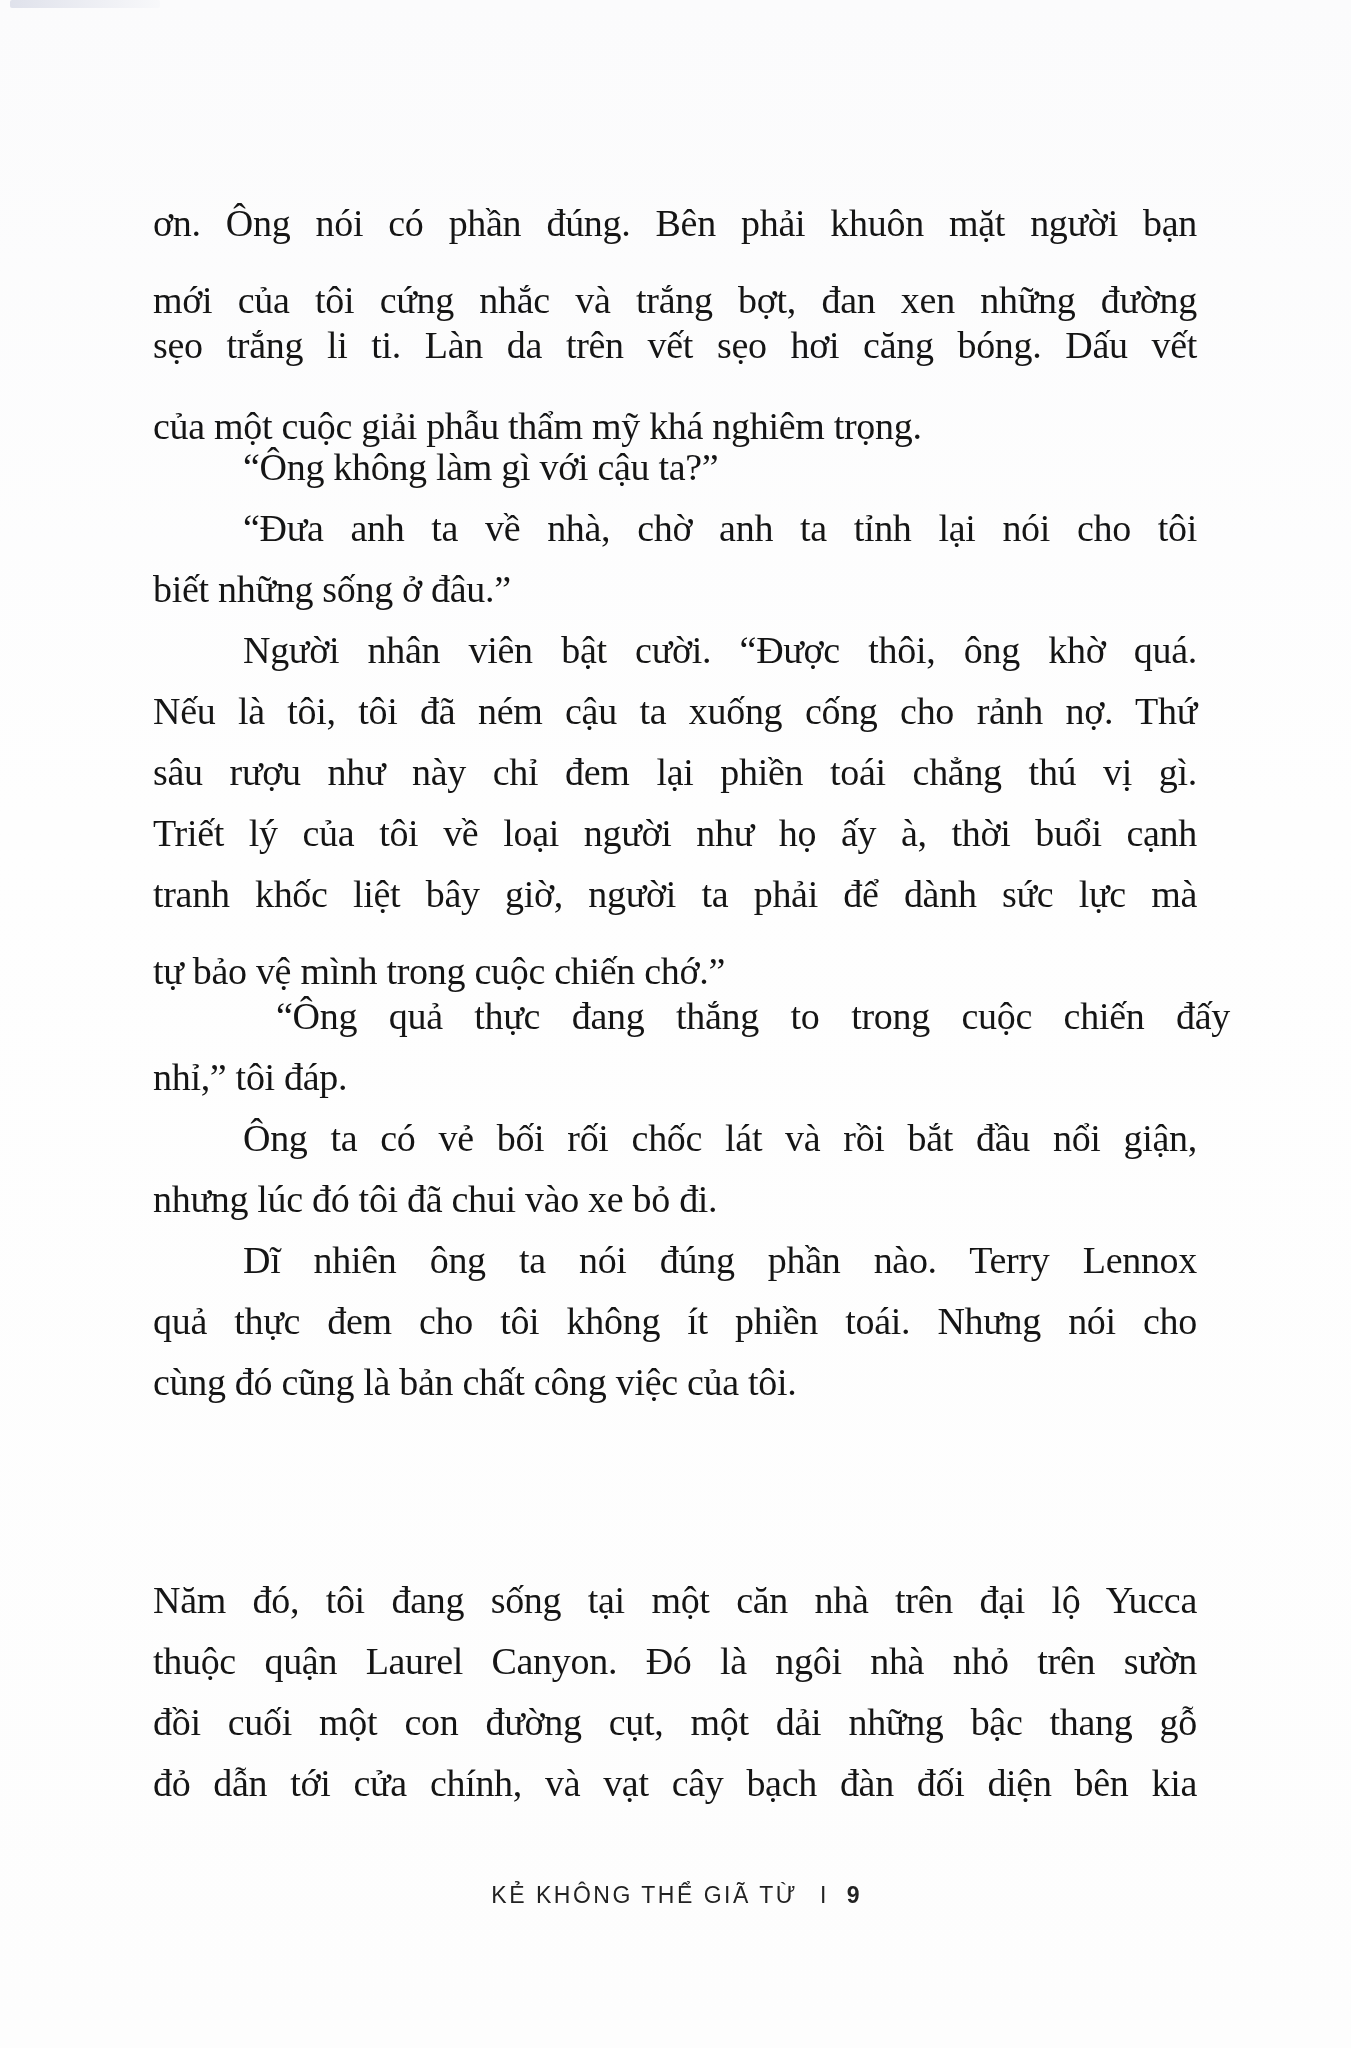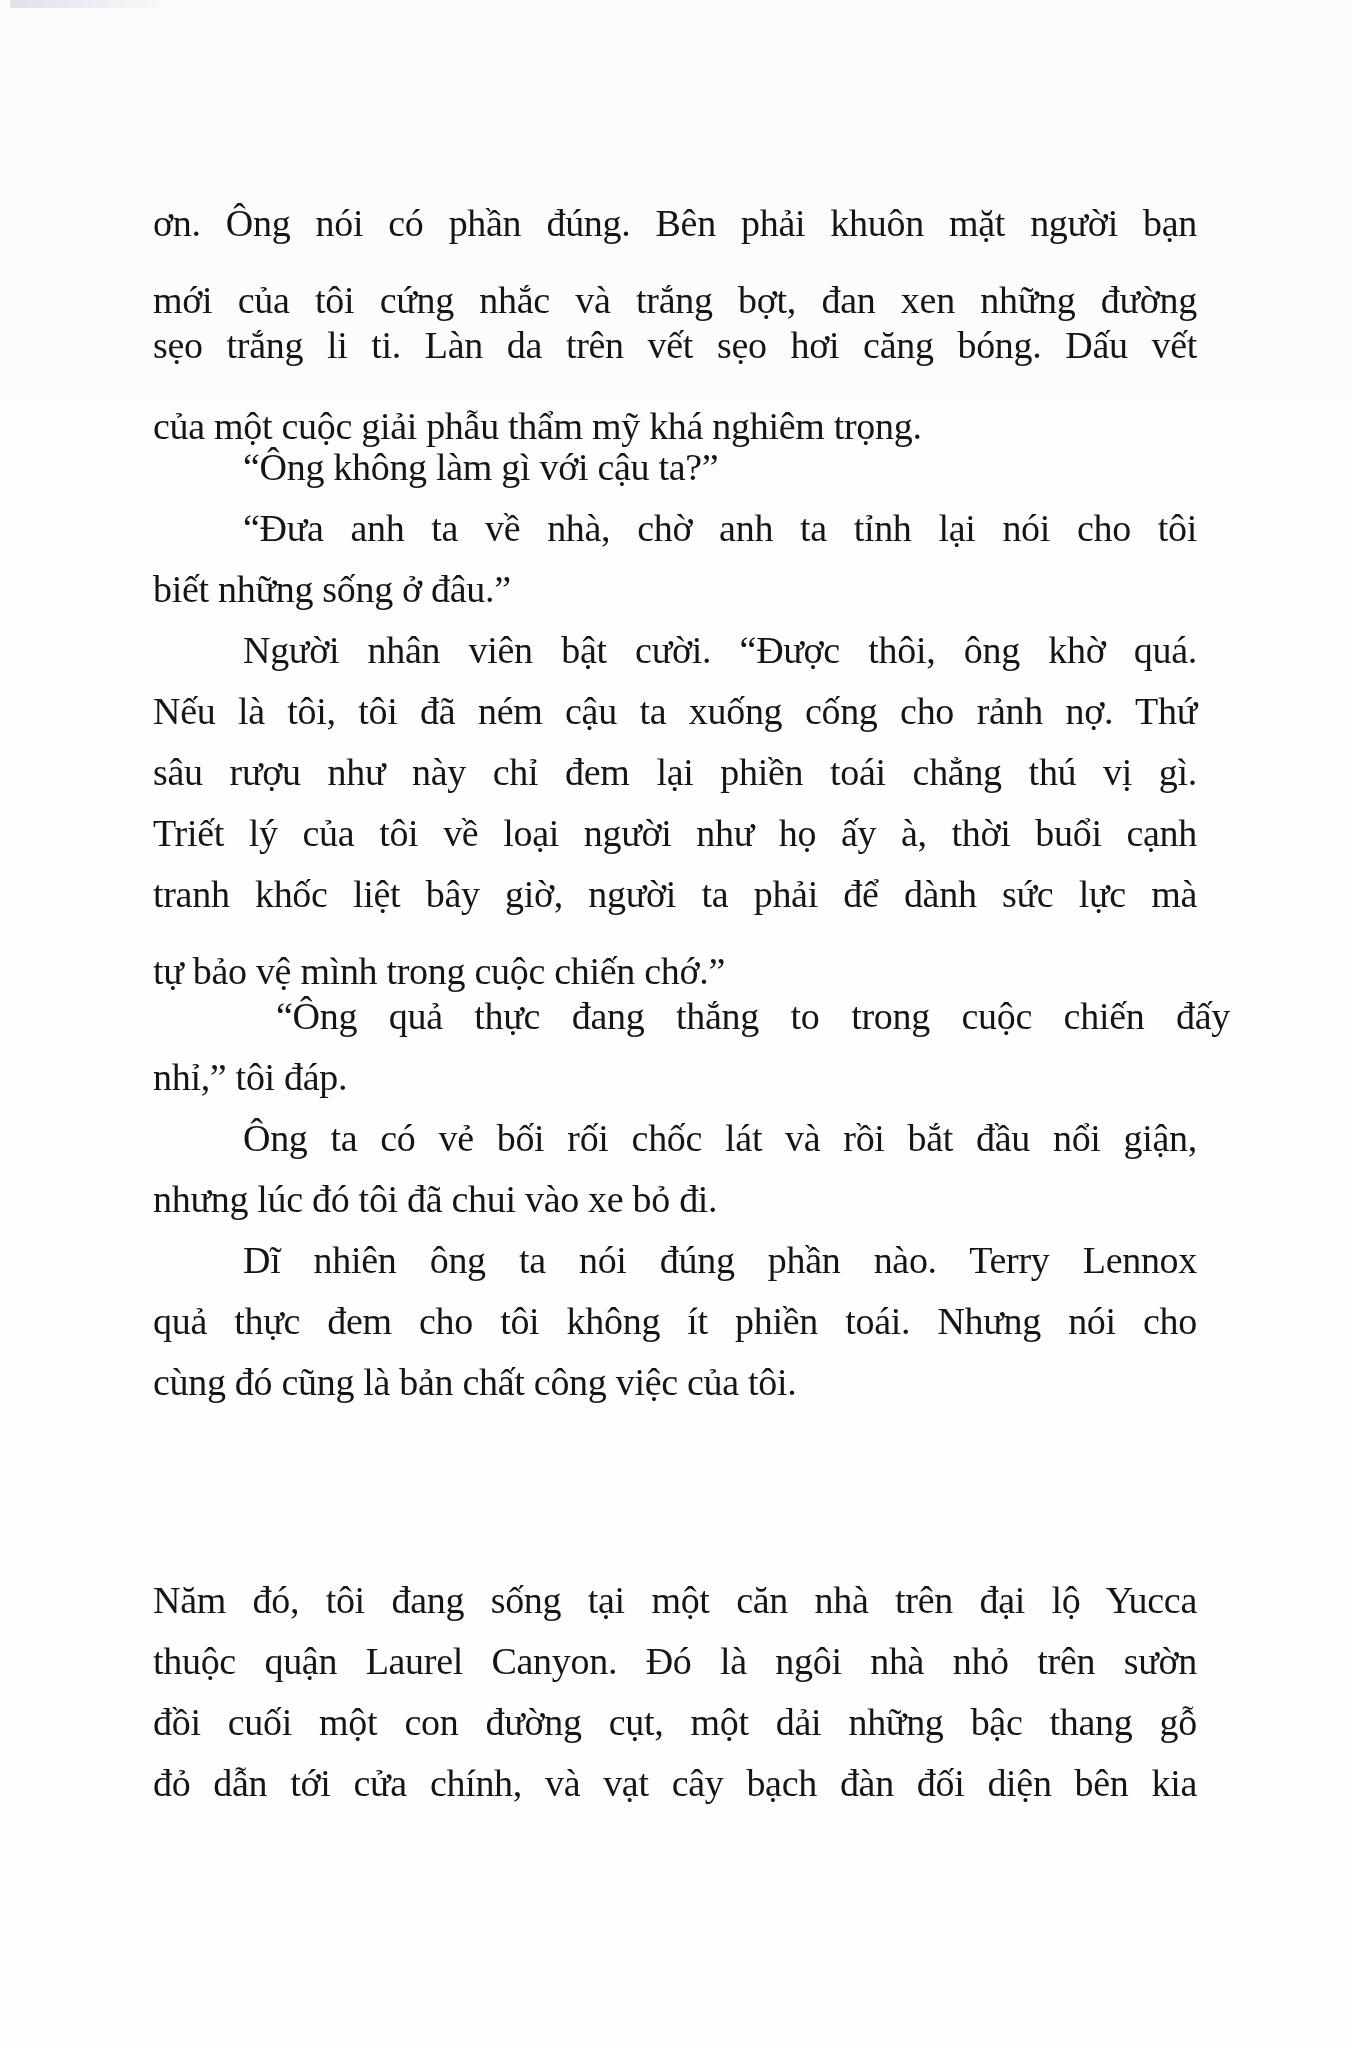--- a/index.html
+++ b/index.html
@@ -99,13 +99,16 @@
       <div class="line last" style="top: 1174px; font-family: Liberation Serif, serif;">nhưng lúc đó tôi đã chui vào xe bỏ đi.</div>
       <div class="line indent" style="top: 1235px;">Dĩ nhiên ông ta nói đúng phần nào. Terry Lennox</div>
       <div class="line" style="top: 1296px;">quả thực đem cho tôi không ít phiền toái. Nhưng nói cho</div>
       <div class="line last" style="top: 1357px;">cùng đó cũng là bản chất công việc của tôi.</div>
       <div class="line" style="top: 1575px;">Năm đó, tôi đang sống tại một căn nhà trên đại lộ Yucca</div>
       <div class="line" style="top: 1636px;">thuộc quận Laurel Canyon. Đó là ngôi nhà nhỏ trên sườn</div>
       <div class="line" style="top: 1697px;">đồi cuối một con đường cụt, một dải những bậc thang gỗ</div>
       <div class="line" style="top: 1758px;">đỏ dẫn tới cửa chính, và vạt cây bạch đàn đối diện bên kia</div>
     </div>
 
+  <div class="footer">
+    <span>KẺ KHÔNG THỂ GIÃ TỪ</span><span class="sep">I</span><span class="num">9</span>
+  </div>
 </div>
 
 </body></html>

